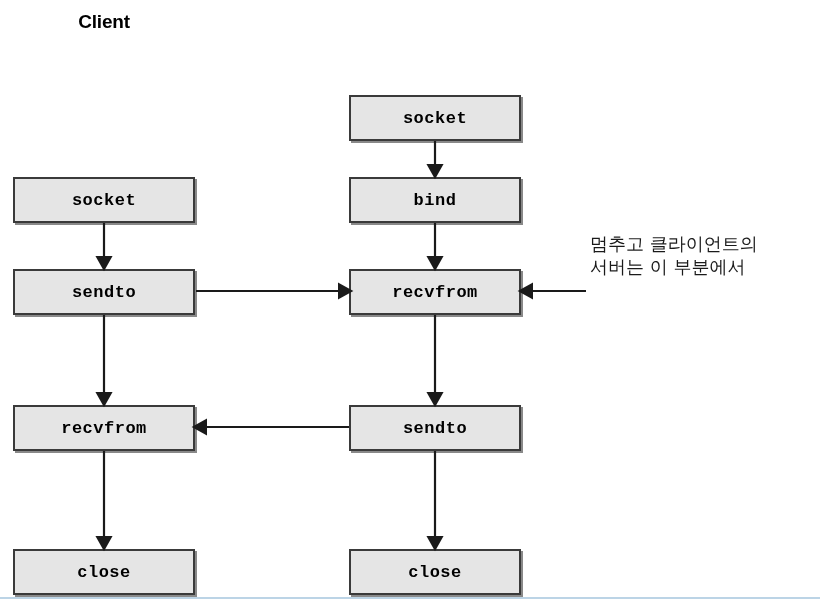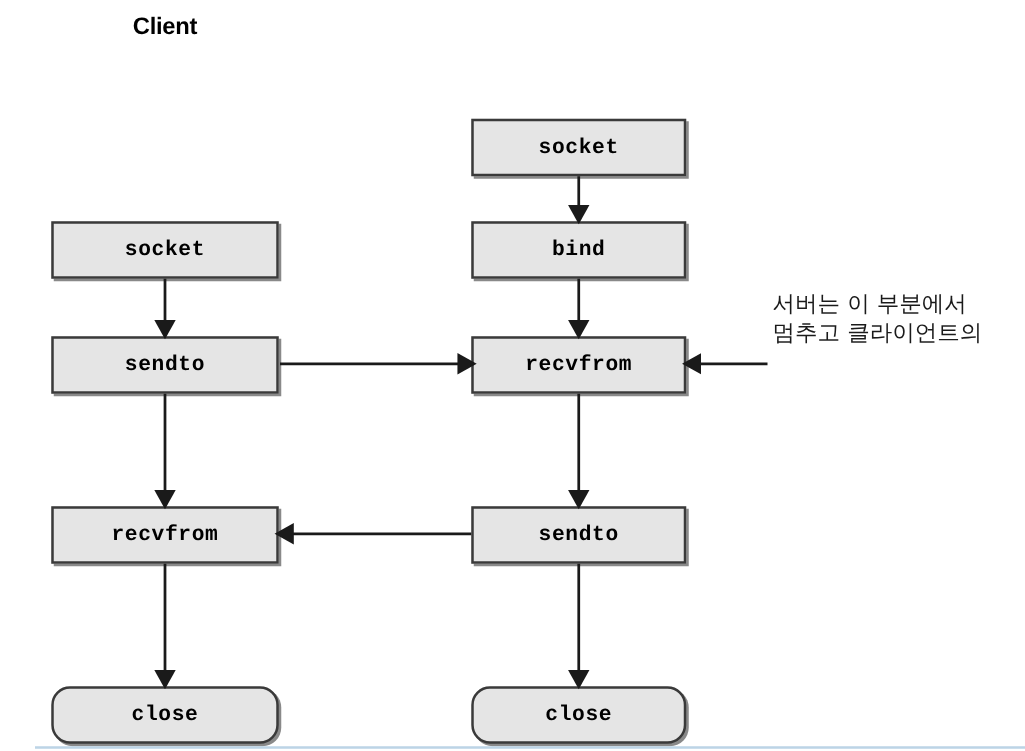--- a/index.html
+++ b/index.html
@@ -14,21 +14,20 @@
     overflow: hidden;
     font-family: "Liberation Sans", sans-serif;
   }
 
   #diagram {
     position: absolute;
     left: 0;
     top: 0;
     width: 680px;
     height: 601px;
-    margin-left: 28px;
   }
 
   
   .col-title {
     position: absolute;
     font-family: "Liberation Sans", sans-serif;
     font-size: 19px;
     font-weight: bold;
     color: #000000;
     text-align: center;
@@ -55,21 +54,21 @@
     letter-spacing: 0.5px;
   }
   .node.client { left: 13px;  width: 182px; height: 46px; }
   .node.server { left: 349px; width: 172px; height: 46px; }
 
   
   .row-0 { top: 95px;  }
   .row-1 { top: 177px; }
   .row-2 { top: 269px; }
   .row-3 { top: 405px; }
-  .row-4 { top: 549px; border-radius: 15px; }
+  .row-4 { top: 549px; }
 
   
   #wires {
     position: absolute;
     left: 0;
     top: 0;
     width: 820px;
     height: 601px;
     pointer-events: none;
   }
@@ -138,19 +137,19 @@
     <line x1="435" y1="315" x2="435" y2="399" stroke="#1a1a1a" stroke-width="2.2" marker-end="url(#arrowDown)"></line>
     <line x1="435" y1="451" x2="435" y2="543" stroke="#1a1a1a" stroke-width="2.2" marker-end="url(#arrowDown)"></line>
 
     <line x1="196" y1="291" x2="345" y2="291" stroke="#1a1a1a" stroke-width="2.2" marker-end="url(#arrowRight)"></line>
     <line x1="349" y1="427" x2="200" y2="427" stroke="#1a1a1a" stroke-width="2.2" marker-end="url(#arrowLeft)"></line>
 
     <line x1="586" y1="291" x2="526" y2="291" stroke="#1a1a1a" stroke-width="2.2" marker-end="url(#arrowLeft)"></line>
   </svg>
 
   <div id="annotation">
+    <span class="ann-line">멈추고 클라이언트의</span>
     <span class="ann-line">서버는 이 부분에서</span>
-    <span class="ann-line">멈추고 클라이언트의</span>
   </div>
 
   <div id="bottom-rule"></div>
 
 </div>
 
 </body></html>

